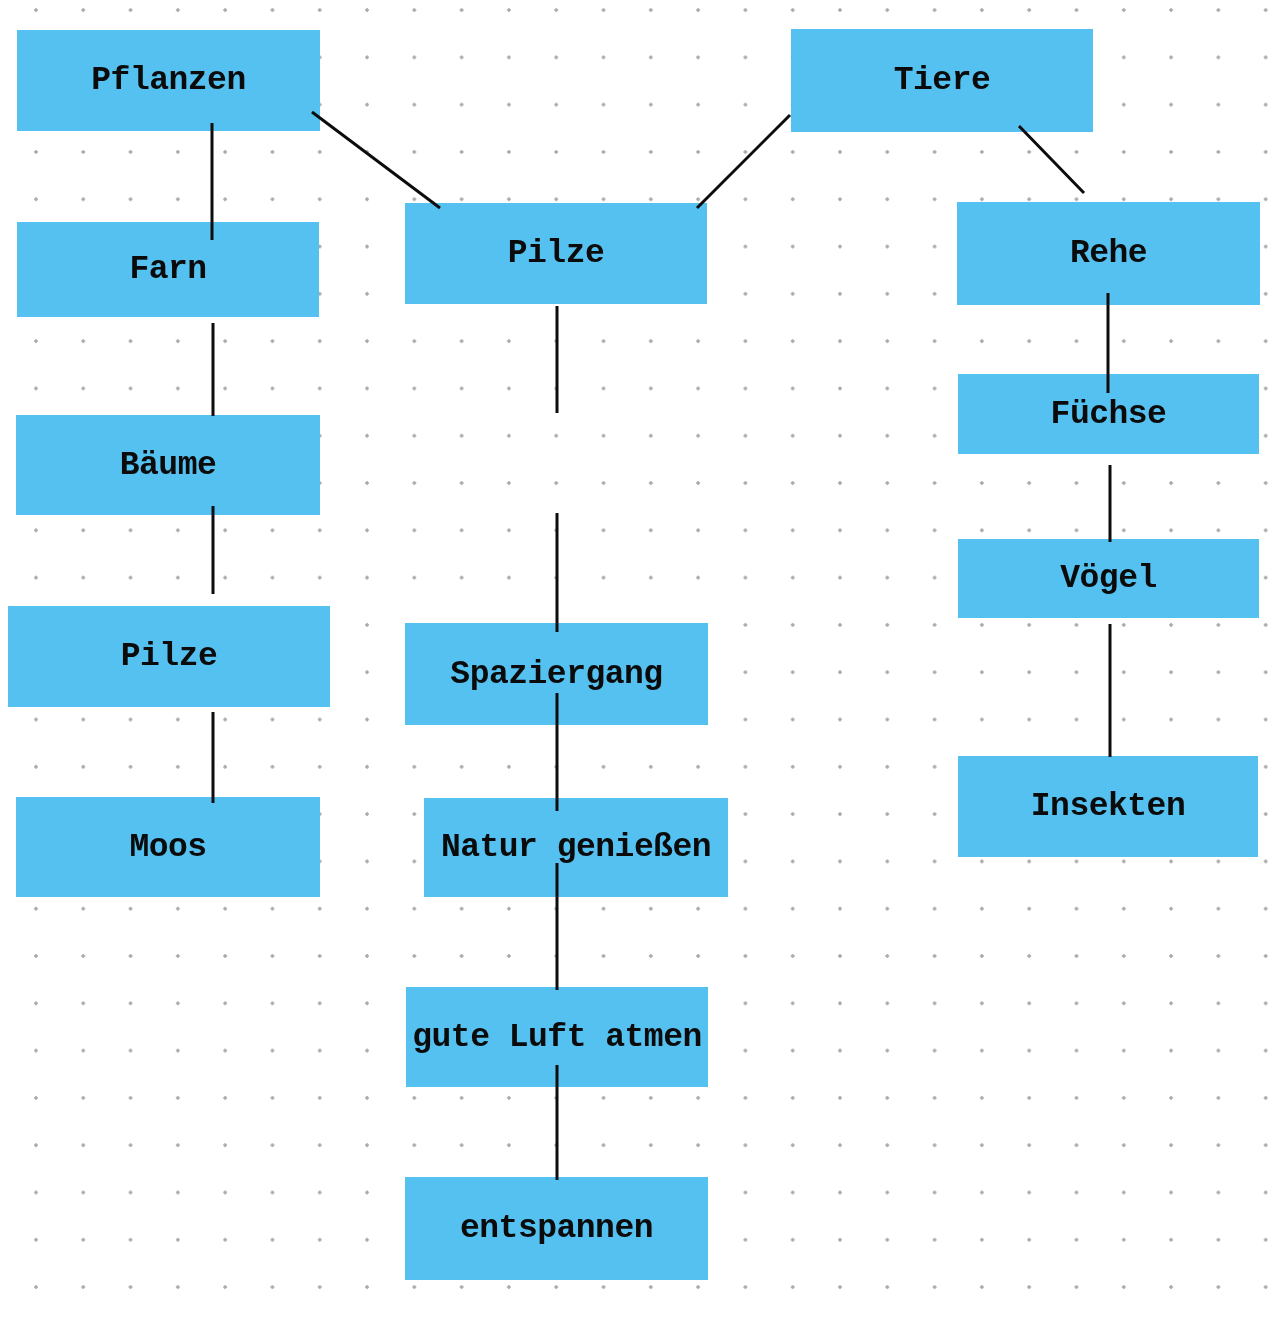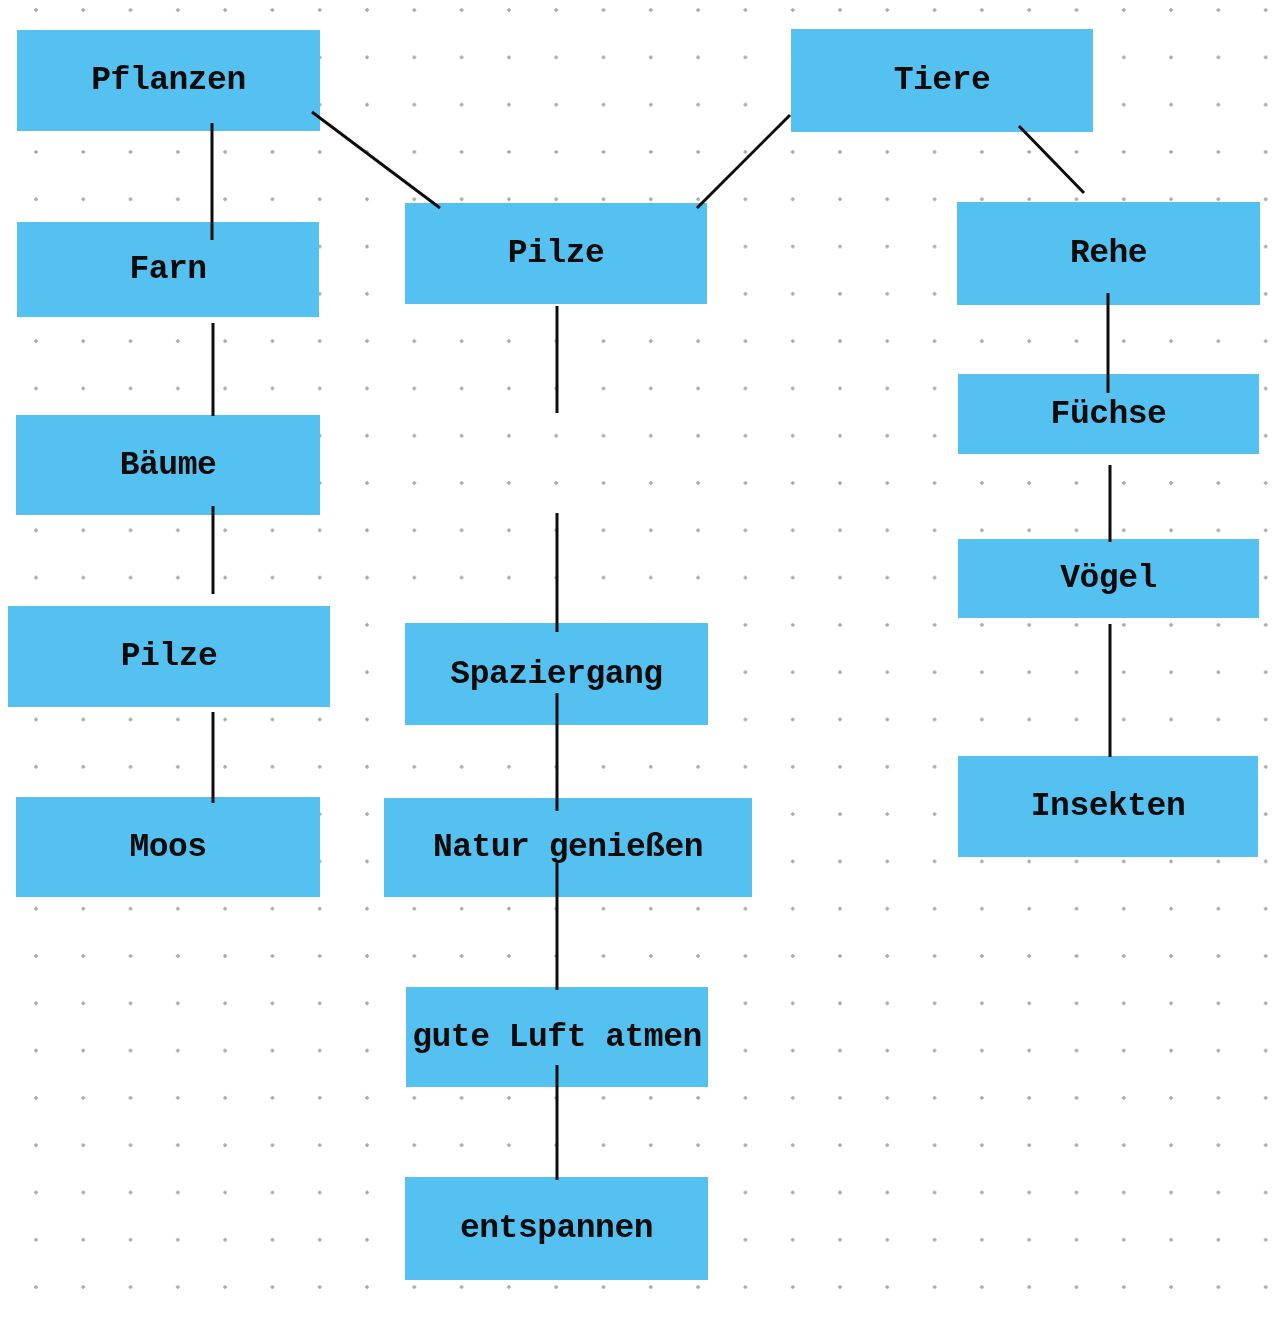--- a/index.html
+++ b/index.html
@@ -85,21 +85,21 @@
   <div class="node" style="left:16px;  top:797px;  width:304px; height:100px">
       <span>Moos</span>
     </div>
 
   <div class="node" style="left:405px; top:203px;  width:302px; height:101px">
       <span>Pilze</span>
     </div>
   <div class="node" style="left:405px; top:623px;  width:303px; height:102px">
       <span>Spaziergang</span>
     </div>
-  <div class="node" style="left:384px; top:798px;  width:368px; height:99px">
+  <div class="node" style="left:424px; top:798px;  width:304px; height:99px">
       <span>Natur genießen</span>
     </div>
   <div class="node" style="left:406px; top:987px;  width:302px; height:100px">
       <span>gute Luft atmen</span>
     </div>
   <div class="node" style="left:405px; top:1177px; width:303px; height:103px">
       <span>entspannen</span>
     </div>
 
   <div class="node" style="left:957px; top:202px;  width:303px; height:103px">

